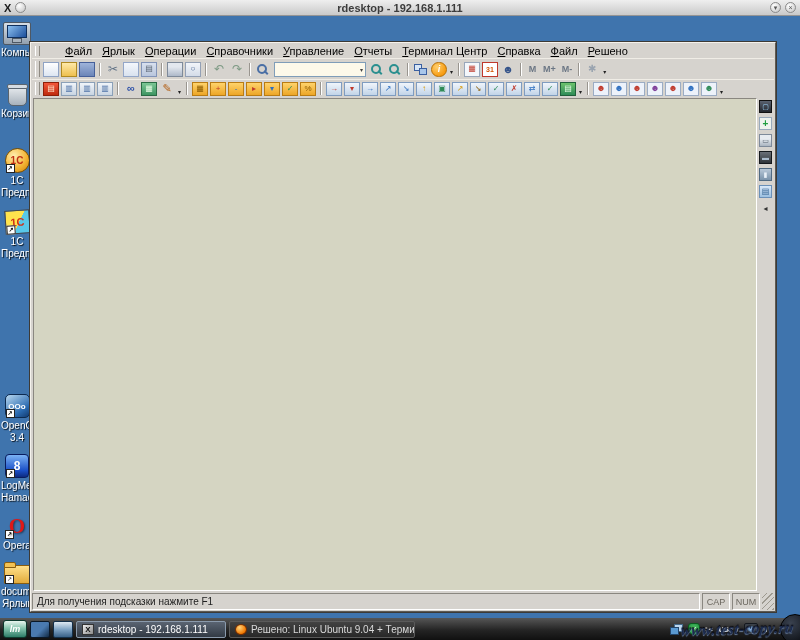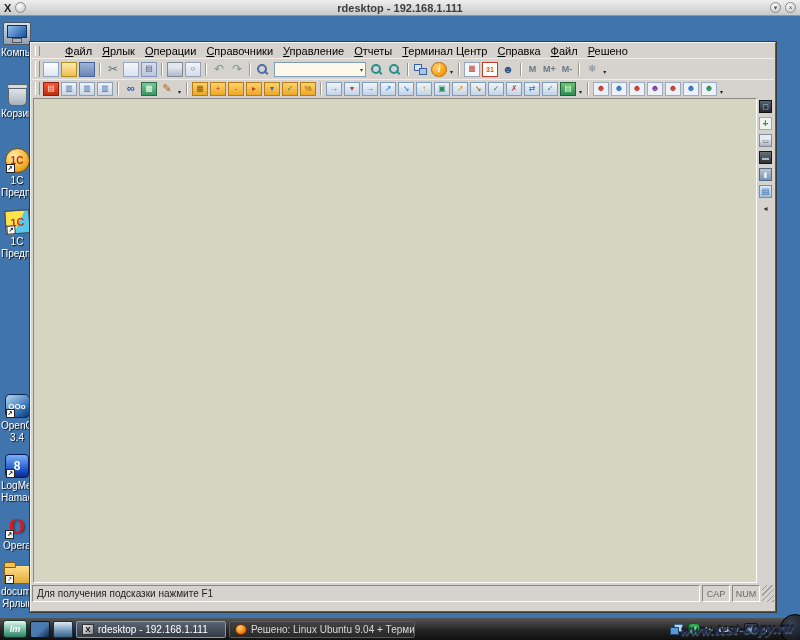--- a/index.html
+++ b/index.html
@@ -108,21 +108,21 @@
     background:#d8e6f6;left:1px;top:2px;box-sizing:border-box;}
   .winpanel::after{content:"";position:absolute;width:8px;height:7px;border:1px solid currentColor;
     background:#a8c6ea;left:6px;top:6px;box-sizing:border-box;}
   .wmain{flex:1;display:flex;overflow:hidden;}
   .wclient{flex:1;margin:1px 0 1px 1px;background:#d5d5c2;border:1px solid;
     border-color:#8a8780 #ffffff #ffffff #8a8780;}
   .wside{width:17px;display:flex;flex-direction:column;align-items:center;
     padding-top:3px;gap:4px;flex:0 0 auto;}
   .si{width:13px;height:13px;display:flex;align-items:center;justify-content:center;
     font-size:7px;box-sizing:border-box;}
-  .wstatus{height:17px;display:flex;gap:2px;align-items:stretch;padding:1px 0 8px 0;flex:0 0 auto;}
+  .wstatus{height:17px;display:flex;gap:2px;align-items:stretch;padding:1px 0 0 0;flex:0 0 auto;}
   .sfield{border:1px solid;border-color:#8a8780 #ffffff #ffffff #8a8780;font-size:10px;
     color:#222;display:flex;align-items:center;padding:0 4px;box-sizing:border-box;}
   .smsg{flex:1;}
   .scap,.snum{width:28px;justify-content:center;color:#6b675f;font-size:9px;}
   .sgrip{width:12px;background:repeating-linear-gradient(135deg,transparent 0 3px,#9d998f 3px 4px);}
 
   
   .taskbar{position:absolute;left:0;right:0;bottom:0;height:22px;
     background:linear-gradient(#565656,#242424 55%,#101010);display:flex;
     align-items:center;gap:3px;padding:0 3px;z-index:4;box-sizing:border-box;}

